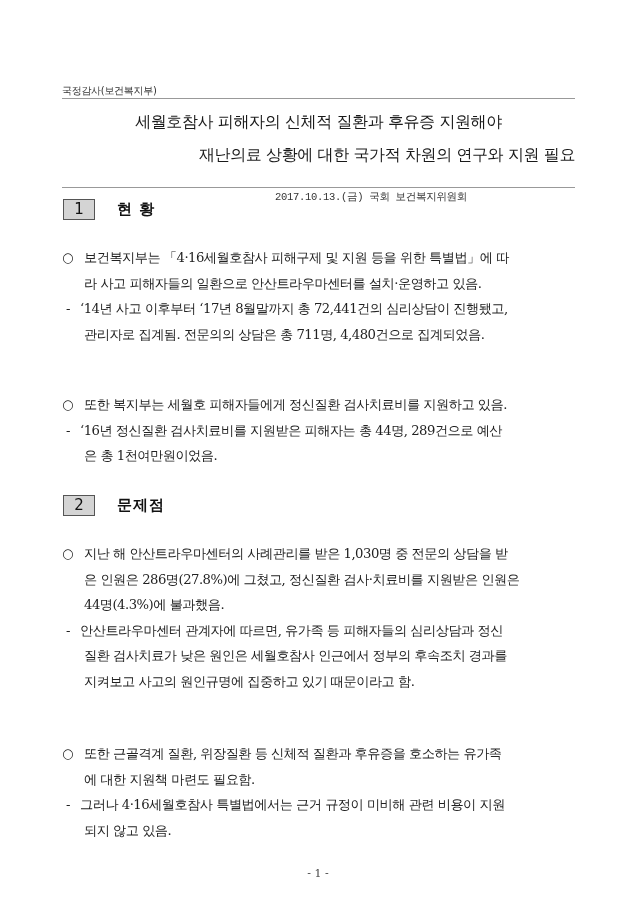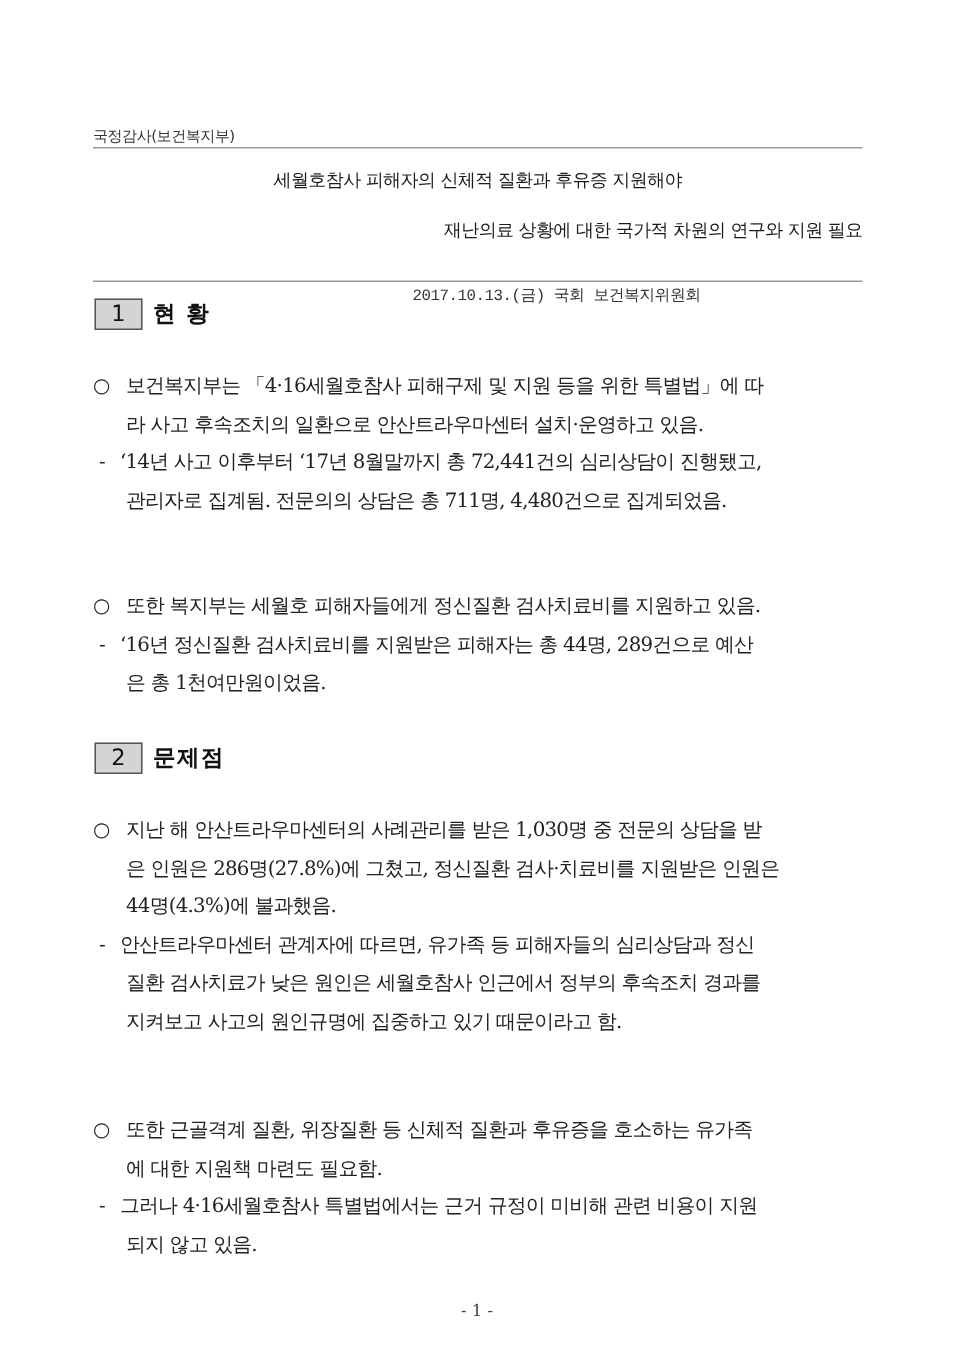--- a/index.html
+++ b/index.html
@@ -5,29 +5,29 @@
   html, body { margin: 0; padding: 0; background: #ffffff; }
   body { width: 636px; height: 899px; position: relative; overflow: hidden;
          font-family: "DejaVu Serif", "Liberation Serif", serif; color: #222; }
   .page { position: absolute; left: 0; top: 0; width: 528px; height: 899px; }
   .header-label { position: absolute; left: 62px; top: 84px; font-family: "DejaVu Sans", sans-serif;
                   font-size: 10px; color: #333; letter-spacing: -0.3px; }
   .rule { position: absolute; left: 62px; width: 513px; height: 1px; background: #999; }
   .rule.top { top: 98px; }
   .rule.bottom { top: 187px; }
   .title { position: absolute; left: 62px; width: 513px; text-align: center;
-           font-family: "DejaVu Serif", serif; font-size: 12px; color: #1a1a1a; letter-spacing: -0.4px; }
+           font-family: "DejaVu Serif", serif; font-size: 16px; color: #1a1a1a; letter-spacing: -0.4px; }
   .title.l1 { top: 112px; }
   .title.l2 { top: 145px; text-align: right; }
   .date { position: absolute; right: 61px; top: 190px; font-family: Liberation Mono, monospace;
           font-size: 10.5px; color: #333; letter-spacing: -0.3px; }
   .section { position: absolute; left: 63px; display: flex; align-items: center; }
   .sec-num { width: 30px; height: 19px; background: #d4d4d4; border: 1px solid #555;
              font-family: "DejaVu Sans", sans-serif; font-size: 15px; text-align: center; line-height: 19px; color: #111; }
-  .sec-title { margin-left: 7px; font-family: "DejaVu Sans", sans-serif; font-weight: bold; font-size: 15px; color: #111; letter-spacing: 1px; }
+  .sec-title { margin-left: 22px; font-family: "DejaVu Sans", sans-serif; font-weight: bold; font-size: 15px; color: #111; letter-spacing: 1px; }
   .para { position: absolute; left: 62px; width: 520px; font-size: 13.2px; line-height: 25.5px; color: #222; letter-spacing: -0.5px; }
   .para .line { display: block; white-space: nowrap; }
   .bullet { display: inline-block; width: 22px; }
   .indent { padding-left: 22px; }
   .dash { display: inline-block; width: 18px; padding-left: 4px; box-sizing: border-box; }
   .pagenum { position: absolute; left: 0; width: 636px; top: 867px; text-align: center; font-size: 11px; color: #444; }
 </style>
 </head>
 <body>
 
@@ -39,21 +39,21 @@
   <div class="rule bottom"></div>
   <div class="date">2017.10.13.(금) 국회 보건복지위원회</div>
 
   <div class="section" style="top:199px;">
     <div class="sec-num">1</div>
     <div class="sec-title">현 황</div>
   </div>
 
   <div class="para" style="top:245px;">
     <span class="line"><span class="bullet">○</span><span>보건복지부는 「4·16세월호참사 피해구제 및 지원 등을 위한 특별법」에 따</span></span>
-    <span class="line indent">라 사고 후속조치의 일환으로 안산트라우마센터 설치·운영하고 있음.</span>
+    <span class="line indent">라 사고 피해자들의 일환으로 안산트라우마센터를 설치·운영하고 있음.</span>
     <span class="line"><span class="dash">-</span><span>‘14년 사고 이후부터 ‘17년 8월말까지 총 72,441건의 심리상담이 진행됐고,</span></span>
     <span class="line indent">관리자로 집계됨. 전문의의 상담은 총 711명, 4,480건으로 집계되었음.</span>
   </div>
 
   <div class="para" style="top:392px;">
     <span class="line"><span class="bullet">○</span><span>또한 복지부는 세월호 피해자들에게 정신질환 검사치료비를 지원하고 있음.</span></span>
     <span class="line"><span class="dash">-</span><span>‘16년 정신질환 검사치료비를 지원받은 피해자는 총 44명, 289건으로 예산</span></span>
     <span class="line indent">은 총 1천여만원이었음.</span>
   </div>
 

